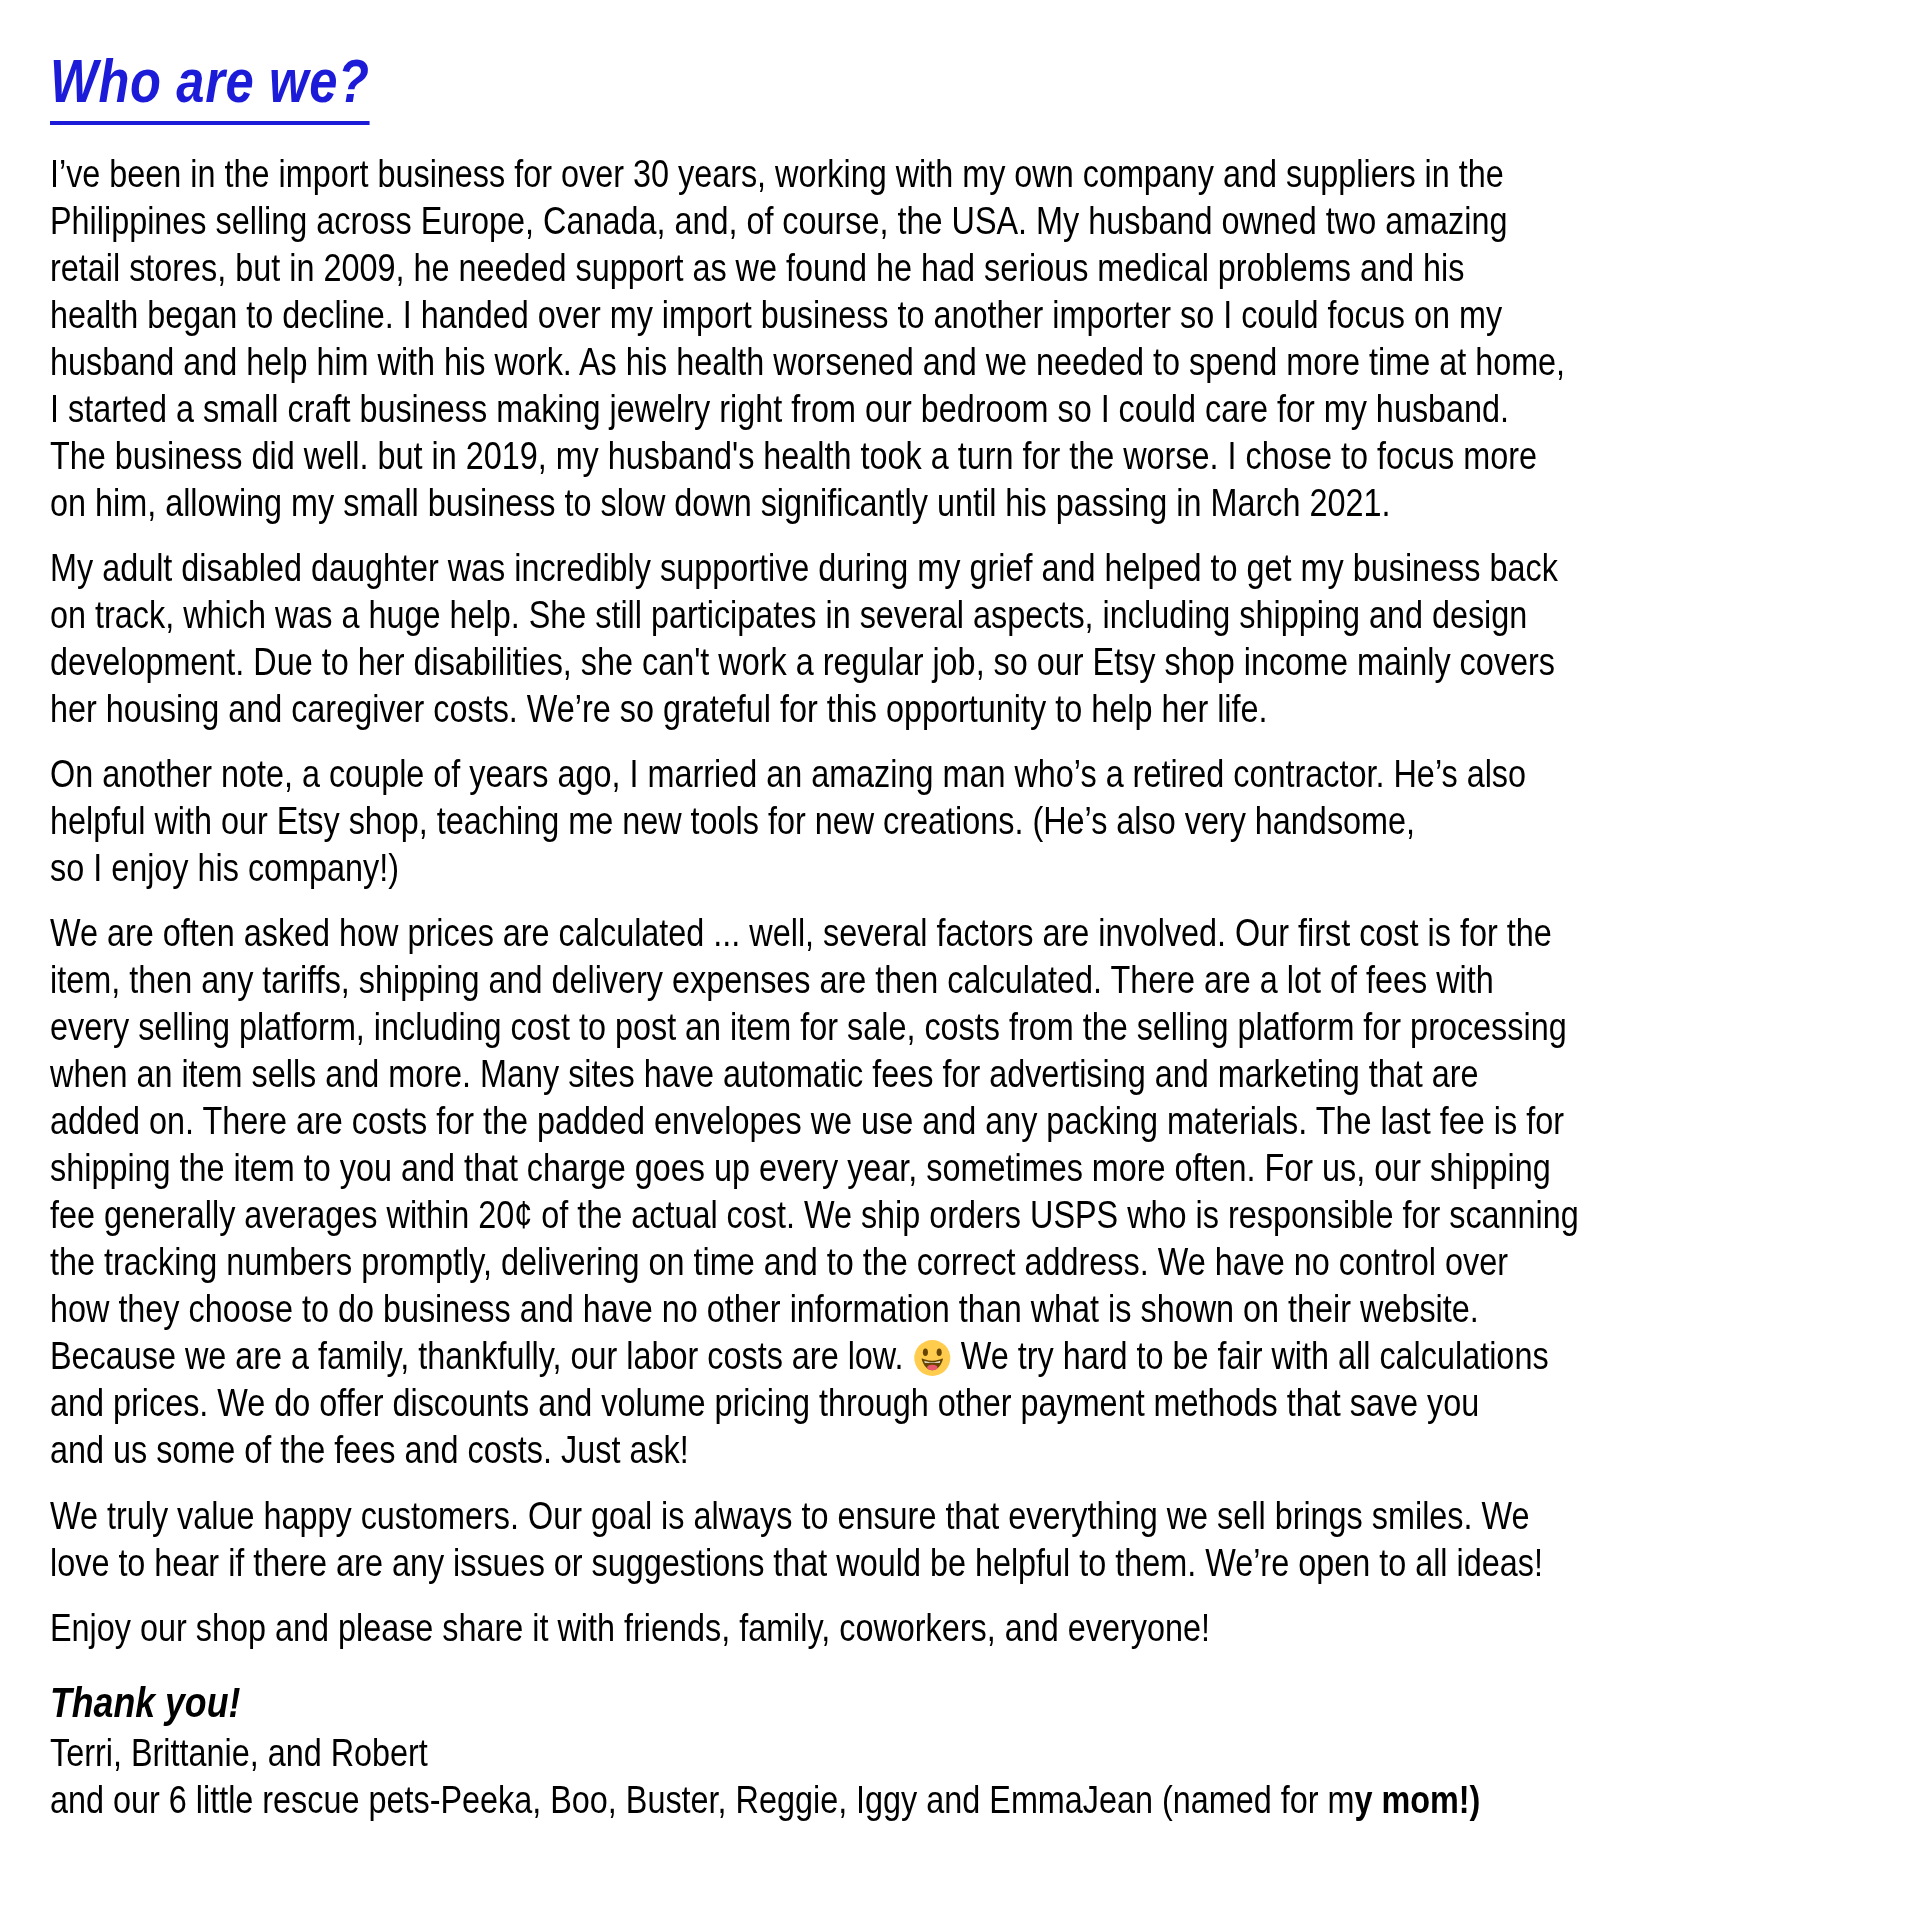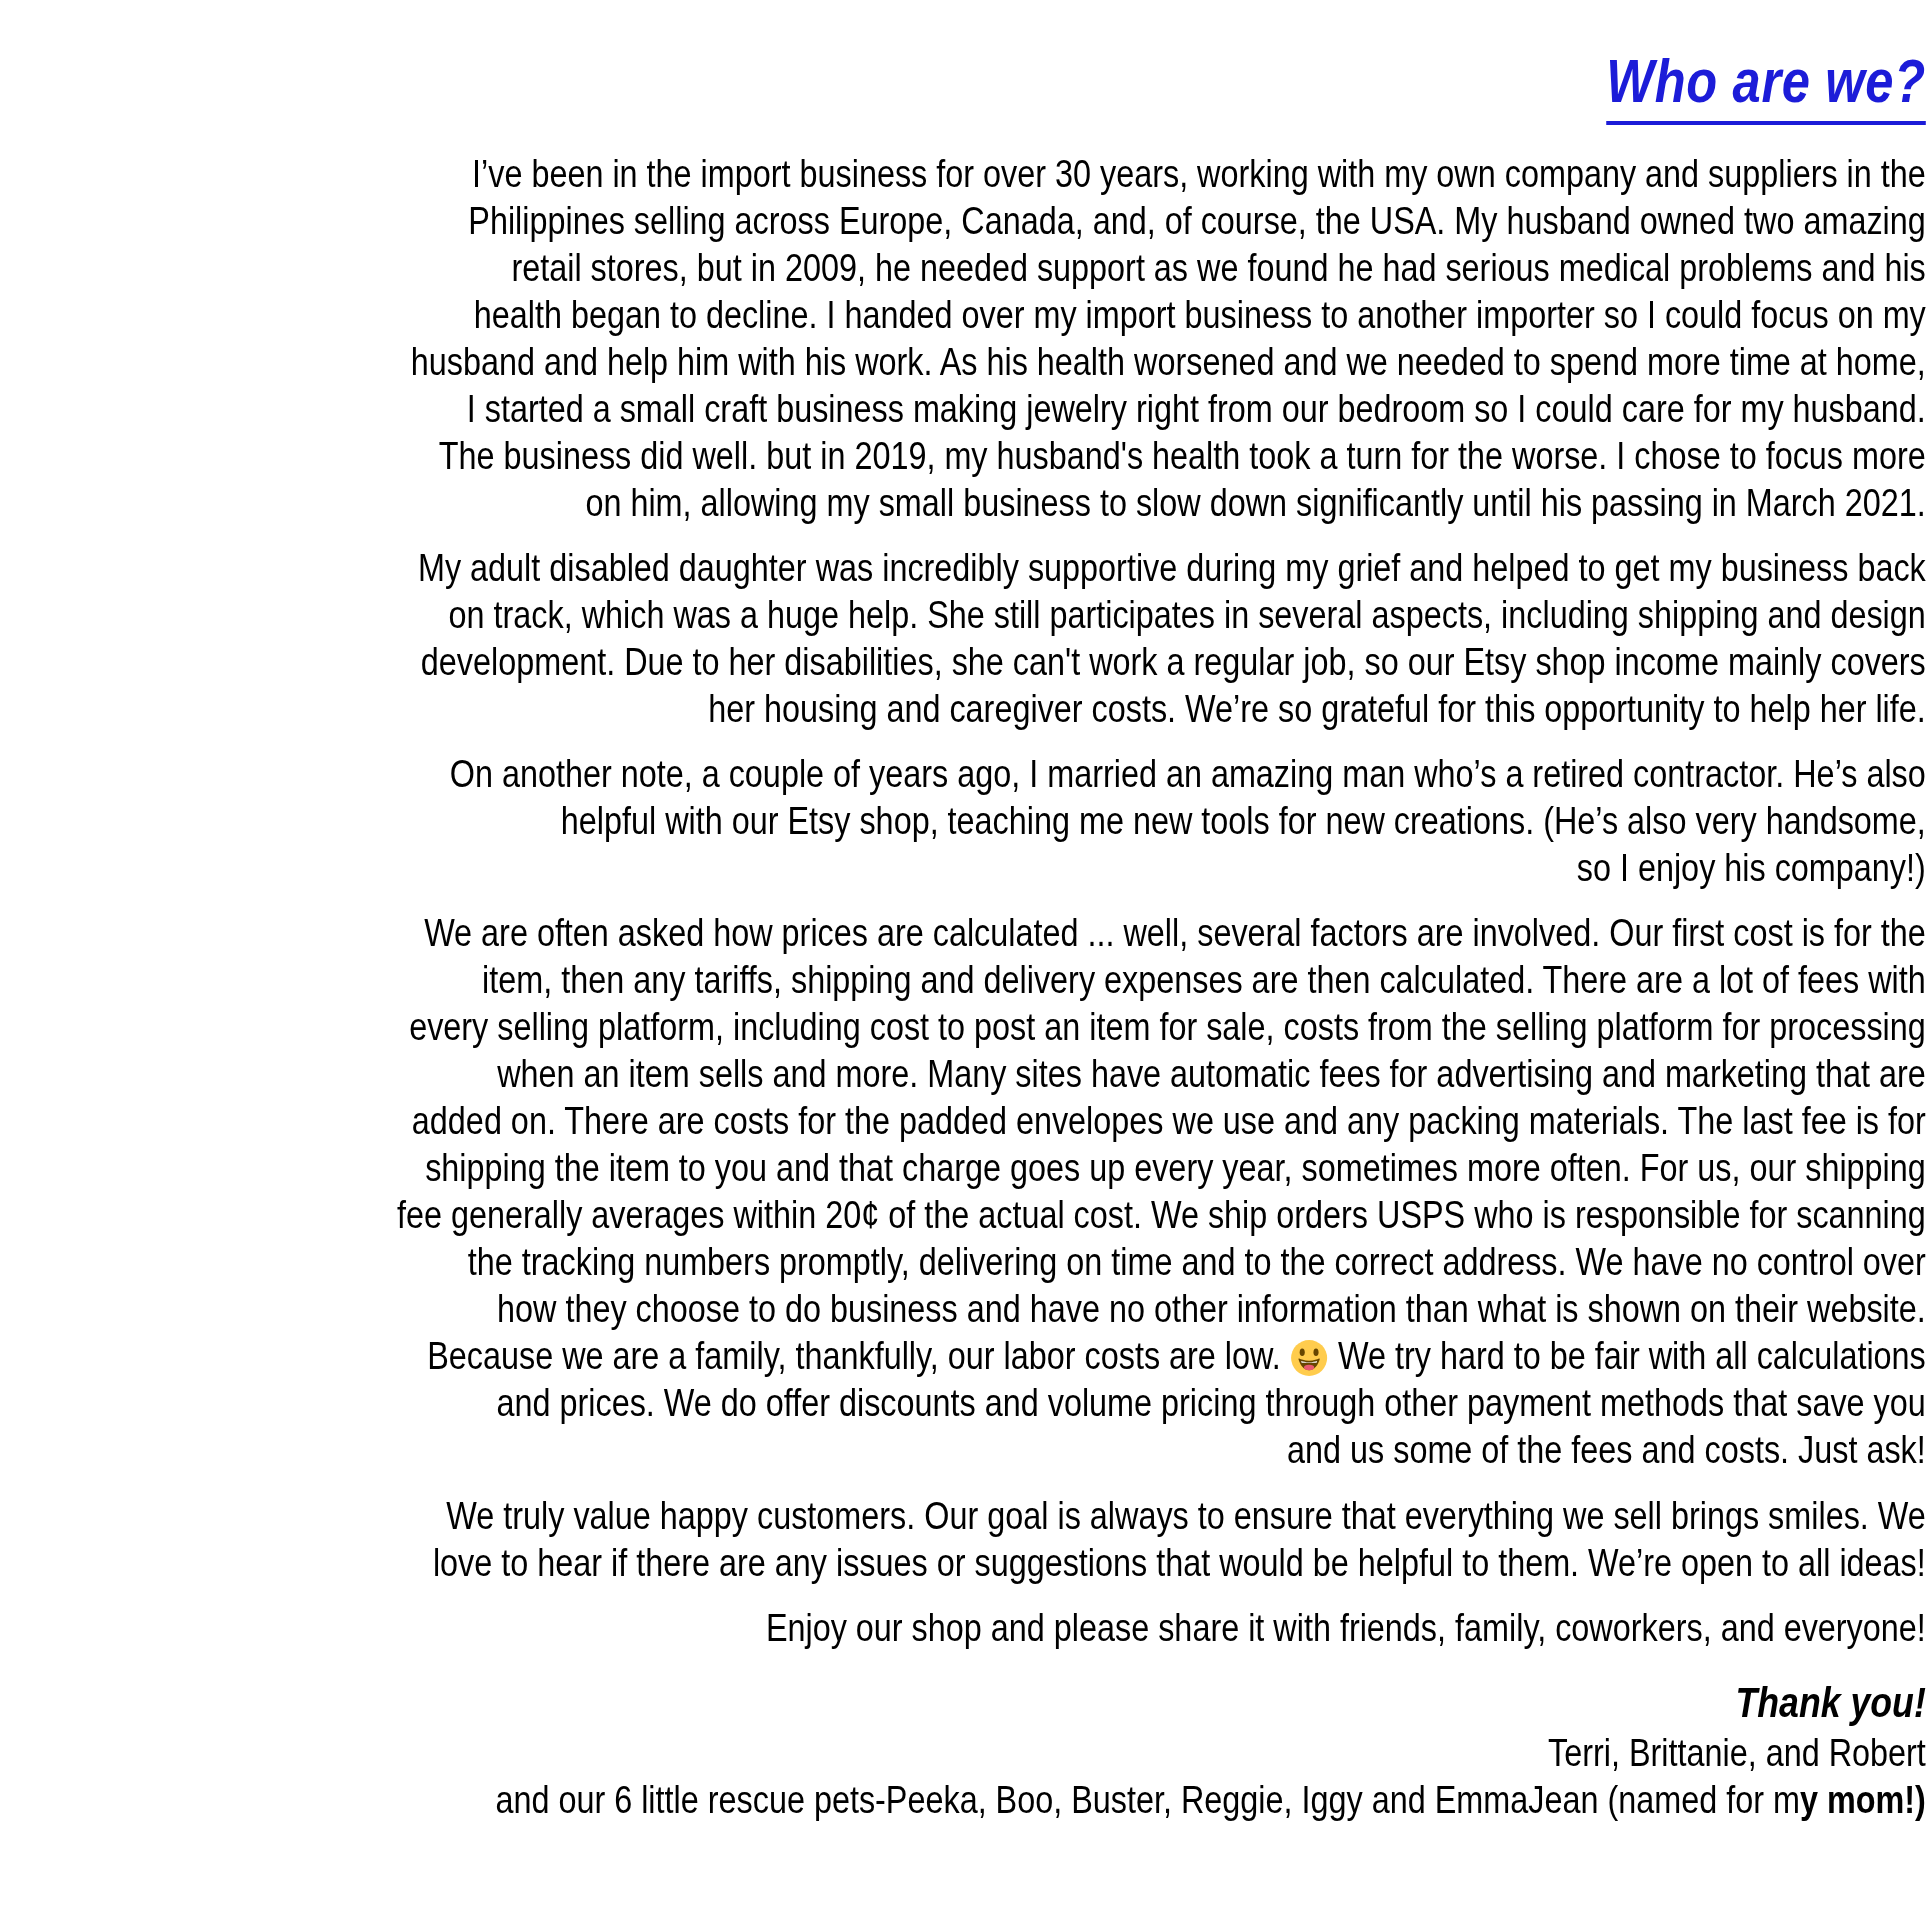--- a/index.html
+++ b/index.html
@@ -10,21 +10,20 @@
     background: #ffffff;
     overflow: hidden;
   }
   .page {
     box-sizing: border-box;
     width: 1931px;
     height: 1931px;
     padding: 48px 0 0 50px;
     font-family: "Liberation Sans", sans-serif;
     color: #000000;
-    text-align: right;
   }
   
   .scale {
     width: 2260px;
     transform: scaleX(0.83);
     transform-origin: 0 0;
   }
   h1.heading {
     display: inline-block;
     margin: 0 0 25px 0;

